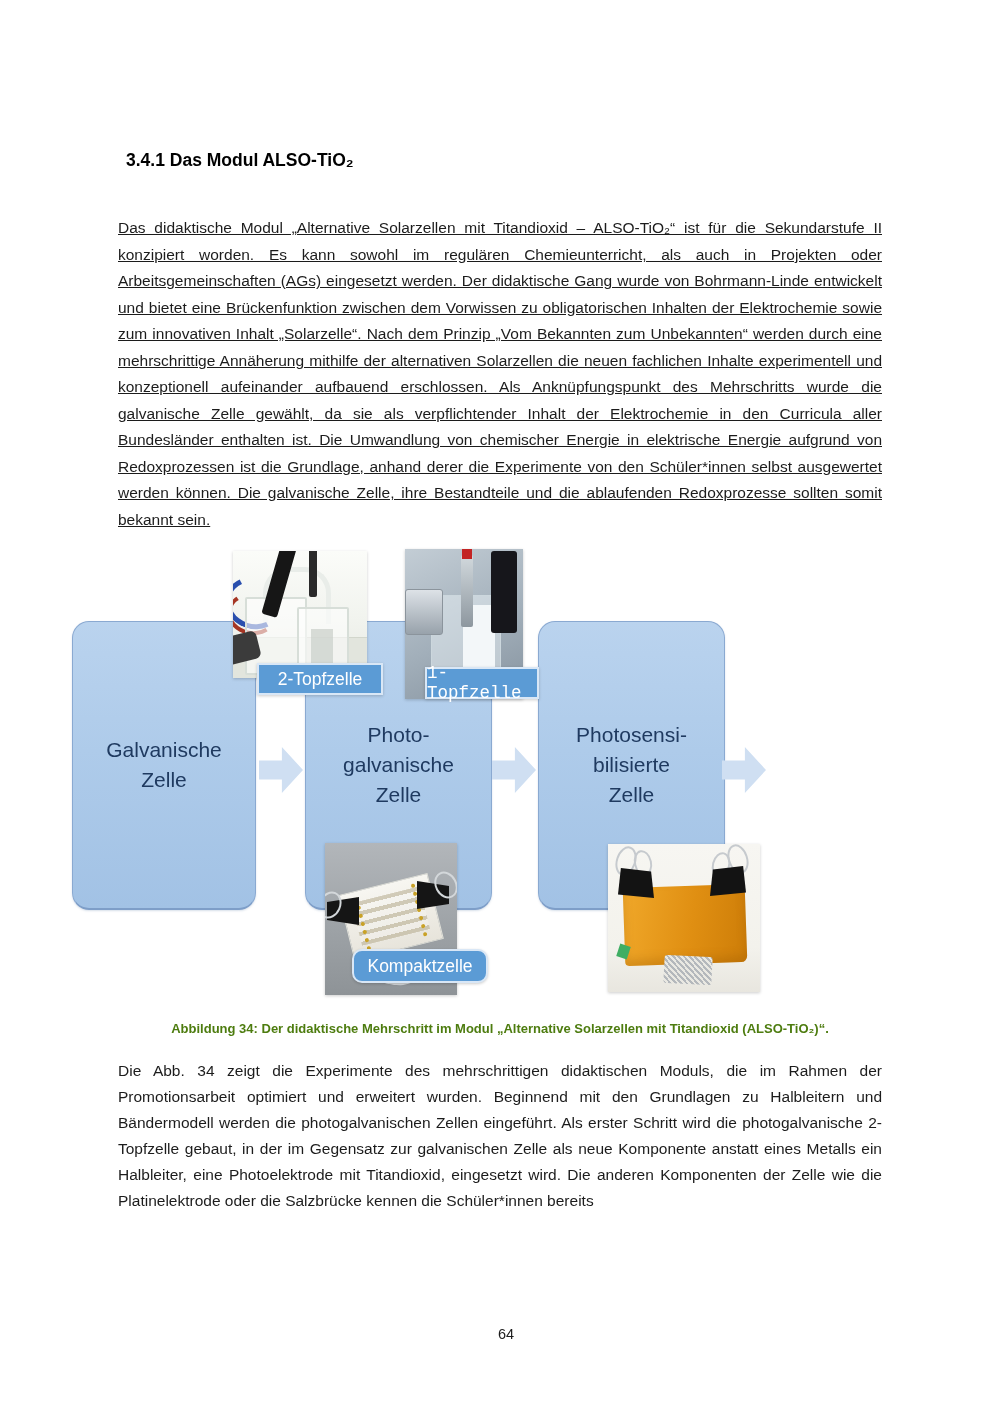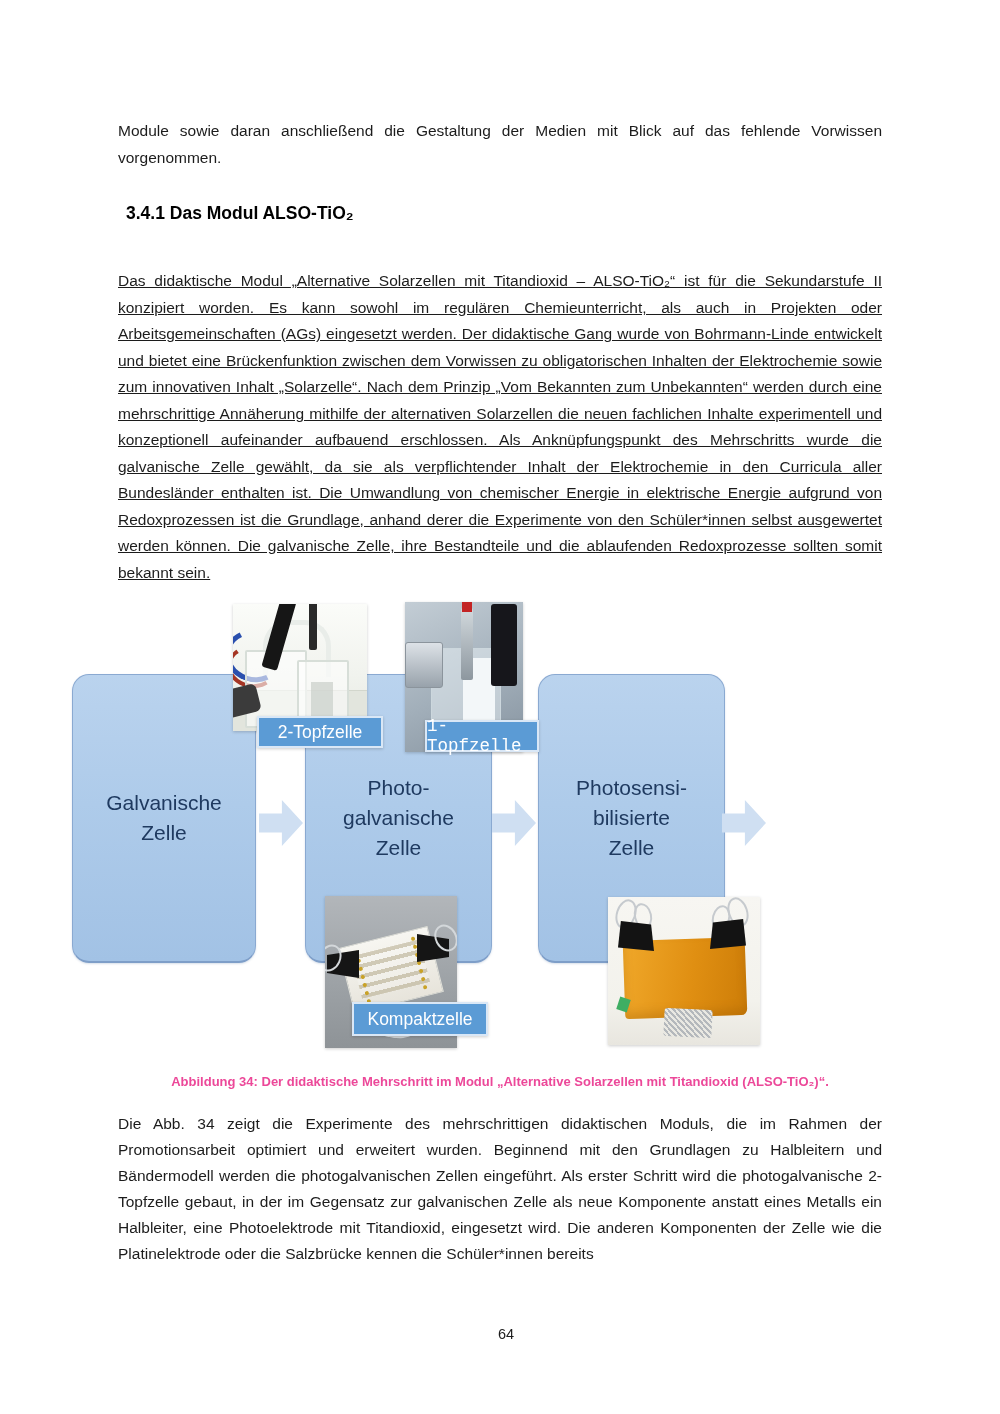--- a/index.html
+++ b/index.html
@@ -121,44 +121,43 @@
     position:absolute;z-index:3;
     background:#5b9bd5;
     border:2px solid #d9e7f6;
     color:#ffffff;
     display:flex;align-items:center;justify-content:center;
     font-size:17.5px;
     box-shadow:0 1px 3px rgba(0,0,0,0.2);
   }
   .labelA{left:257px;top:122px;width:122px;height:28px;}
   .labelB{left:425px;top:126px;width:110px;height:28px;font-family:Liberation Mono, monospace;}
-  .labelC{left:352px;top:408px;width:132px;height:30px;}
+  .labelC{left:352px;top:408px;width:132px;height:30px;border-radius:10px;}
   .labelD{left:623px;top:423px;width:162px;height:32px;}
   
   .fig-caption{
     margin:8px 48px 0 48px;
     text-align:center;
     font-size:13px;
     font-weight:bold;
-    color:#ec4899;
+    color:#4d7c0f;
   }
   .para2{margin:22px 118px 0 118px !important;line-height:26px !important;}
   .page-number{
     position:absolute;left:0;right:0;top:1326px;
     text-align:center;
     font-size:14.5px;color:#1c1c1c;padding-left:12px;
   }
 </style>
 </head>
 <body>
 
 <div class="page">
 
   <div class="content">
-    <p class="body-text">Module sowie daran anschließend die Gestaltung der Medien mit Blick auf das fehlende Vorwissen vorgenommen.</p>
     <h2 class="subsec">3.4.1 Das Modul ALSO-TiO₂</h2>
     <p class="body-text para1">Das didaktische Modul „Alternative Solarzellen mit Titandioxid – ALSO-TiO₂“ ist für die Sekundarstufe II konzipiert worden. Es kann sowohl im regulären Chemieunterricht, als auch in Projekten oder Arbeitsgemeinschaften (AGs) eingesetzt werden. Der didaktische Gang wurde von Bohrmann-Linde entwickelt und bietet eine Brückenfunktion zwischen dem Vorwissen zu obligatorischen Inhalten der Elektrochemie sowie zum innovativen Inhalt „Solarzelle“. Nach dem Prinzip „Vom Bekannten zum Unbekannten“ werden durch eine mehrschrittige Annäherung mithilfe der alternativen Solarzellen die neuen fachlichen Inhalte experimentell und konzeptionell aufeinander aufbauend erschlossen. Als Anknüpfungspunkt des Mehrschritts wurde die galvanische Zelle gewählt, da sie als verpflichtender Inhalt der Elektrochemie in den Curricula aller Bundesländer enthalten ist. Die Umwandlung von chemischer Energie in elektrische Energie aufgrund von Redoxprozessen ist die Grundlage, anhand derer die Experimente von den Schüler*innen selbst ausgewertet werden können. Die galvanische Zelle, ihre Bestandteile und die ablaufenden Redoxprozesse sollten somit bekannt sein.</p>
   </div>
 
   <div class="diagram">
 
     <div class="dbox box1">
       <div class="bline">Galvanische</div>
       <div class="bline">Zelle</div>
     </div>

